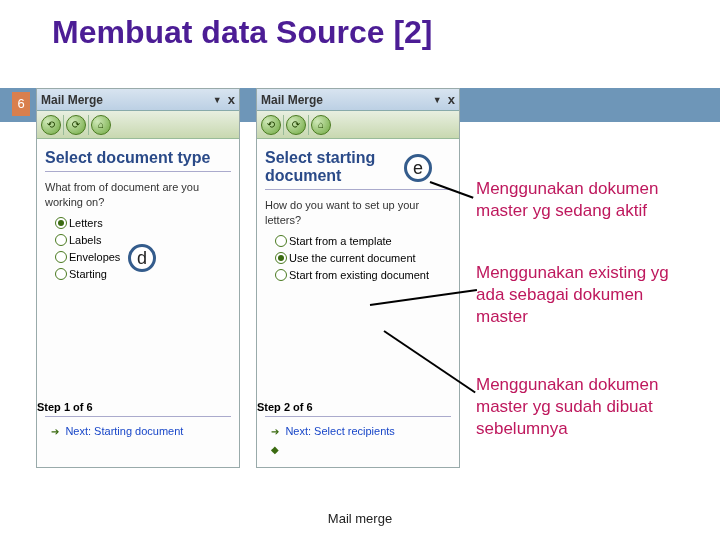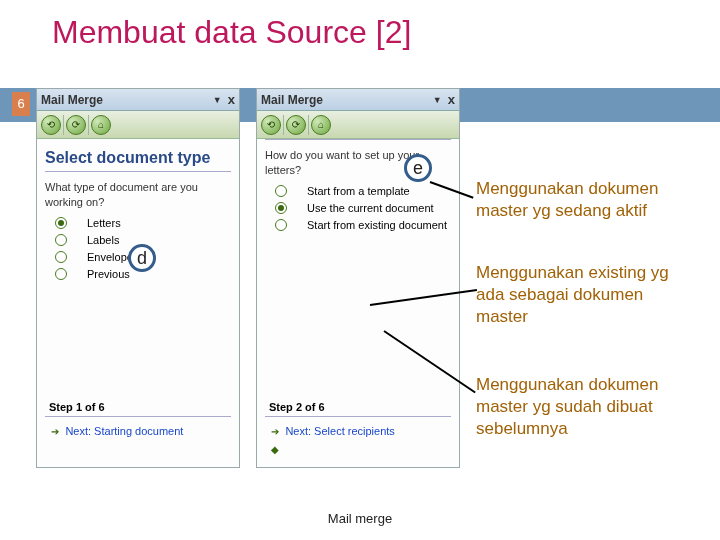--- a/index.html
+++ b/index.html
@@ -1,56 +1,56 @@
 <!DOCTYPE html>
 <html><head>
 <meta charset="utf-8">
 <style>
   * { box-sizing: border-box; margin: 0; padding: 0; }
   body { width: 720px; height: 540px; font-family: Arial, sans-serif; background: #fff; position: relative; }
-  .title { font-size: 32px; font-weight: 400; padding: 14px 0 8px 52px; color: #be185d; }
+  .title { font-size: 32px; font-weight: 700; padding: 14px 0 8px 52px; color: #4c1d95; }
   .hbar { position: absolute; top: 88px; left: 0; width: 720px; height: 34px; background: #6e96b8; }
   .slidenum { position: absolute; top: 92px; left: 12px; width: 18px; height: 24px; background: #d97f4d; color: #fff; font-size: 13px; line-height: 24px; text-align: center; }
 
   .pane { position: absolute; top: 88px; width: 204px; height: 380px; background: #fdfdfd; border: 1px solid #9aa; }
   .pane1 { left: 36px; }
   .pane2 { left: 256px; }
   .pane-hdr { height: 22px; background: linear-gradient(#d8e4f0,#bcd0e4); border-bottom: 1px solid #8aa; display: flex; align-items: center; padding: 0 4px; font-size: 12px; font-weight: bold; color: #333; }
   .pane-hdr .spacer { flex: 1; }
   .tri { font-size: 9px; margin-right: 6px; }
   .xbtn { font-weight: bold; font-size: 13px; }
   .navrow { height: 28px; background: linear-gradient(#e8efe0,#c8d8b0); border-bottom: 1px solid #9b9; display: flex; align-items: center; gap: 2px; padding: 0 4px; }
   .navball { width: 20px; height: 20px; border-radius: 50%; background: radial-gradient(circle at 30% 30%, #cfe8b8, #6fa840); border: 1px solid #4a7a20; display: flex; align-items: center; justify-content: center; font-size: 10px; color: #204000; }
   .navsep { width: 1px; height: 20px; background: #9b9; }
 
   .stitle { font-size: 16px; font-weight: bold; color: #2a4a88; margin: 10px 8px 4px; }
   .rule { margin: 0 8px; height: 1px; background: #aac; }
   .ptext { font-size: 11px; color: #333; margin: 8px 8px 6px; line-height: 1.4; }
-  .optrow { display: flex; align-items: center; gap: 20px; margin: 5px 0 5px 18px; font-size: 11px; }
+  .optrow { display: flex; align-items: center; gap: 2px; margin: 5px 0 5px 18px; font-size: 11px; }
   .optrow .rb { width: 12px; height: 12px; border-radius: 50%; border: 1px solid #4a7a20; background: #fff; position: relative; }
   .optrow .rb.sel::after { content: ""; position: absolute; left: 2px; top: 2px; width: 6px; height: 6px; border-radius: 50%; background: #3a6a10; }
 
-  .step { position: absolute; bottom: 54px; left: 12px; font-size: 11px; font-weight: bold; }
+  .step { position: absolute; bottom: 54px; left: 0; font-size: 11px; font-weight: bold; }
   .rulebot { position: absolute; bottom: 50px; left: 8px; right: 8px; height: 1px; background: #aac; }
   .link { display: flex; align-items: center; gap: 6px; font-size: 11px; color: #1846c8; }
   .linkbox { position: absolute; left: 14px; right: 8px; }
   .l1 { bottom: 30px; }
   .l2 { bottom: 12px; }
   .arrow { font-size: 10px; color: #3a6a10; }
 
   .callout { position: absolute; width: 28px; height: 28px; border: 3px solid #345c8c; border-radius: 50%; background: #fff; display: flex; align-items: center; justify-content: center; font-size: 18px; font-weight: 400; color: #222; }
   .call-d { top: 244px; left: 128px; }
   .call-e { top: 154px; left: 404px; }
 
   .line { position: absolute; background: #000; }
   .ln-e1 { top: 181px; left: 430px; width: 46px; height: 2px; transform: rotate(20deg); transform-origin: left; }
   .ln-e2 { top: 304px; left: 370px; width: 108px; height: 2px; transform: rotate(-8deg); transform-origin: left; }
   .ln-e3 { top: 330px; left: 384px; width: 110px; height: 2px; transform: rotate(34deg); transform-origin: left; }
 
-  .anno { position: absolute; font-size: 17px; color: #a16207; line-height: 1.3; width: 220px; }
+  .anno { position: absolute; font-size: 17px; color: #be185d; line-height: 1.3; width: 220px; }
   .anno1 { top: 178px; left: 476px; }
   .anno2 { top: 262px; left: 476px; }
   .anno3 { top: 374px; left: 476px; }
 
   .footer { position: absolute; bottom: 14px; left: 0; width: 720px; text-align: center; font-size: 13px; color: #222; }
 </style>
 </head>
 <body>
 
 <div class="title">Membuat data Source [2]</div>
@@ -66,36 +66,36 @@
   </div>
   <div class="navrow">
     <div class="navball">⟲</div>
     <div class="navsep"></div>
     <div class="navball">⟳</div>
     <div class="navsep"></div>
     <div class="navball">⌂</div>
   </div>
   <div class="stitle">Select document type</div>
   <div class="rule"></div>
-  <div class="ptext">What type of document are you working on?</div>
+  <div class="ptext">What from of document are you working on?</div>
   <div class="optrow">
       <span class="rb sel"></span>
       <span>Letters</span>
     </div>
   <div class="optrow">
       <span class="rb"></span>
       <span>Labels</span>
     </div>
   <div class="optrow">
       <span class="rb"></span>
       <span>Envelopes</span>
     </div>
   <div class="optrow">
       <span class="rb"></span>
-      <span>Previous</span>
+      <span>Starting</span>
     </div>
   <div class="step">Step 1 of 6</div>
   <div class="rulebot"></div>
   <div class="linkbox l1 link">
       <span class="arrow">➔</span>
       <span>Next: Starting document</span>
     </div>
 </div>
 
 <div class="pane pane2">
@@ -105,20 +105,21 @@
     <span class="tri">▼</span>
     <span class="xbtn">x</span>
   </div>
   <div class="navrow">
     <div class="navball">⟲</div>
     <div class="navsep"></div>
     <div class="navball">⟳</div>
     <div class="navsep"></div>
     <div class="navball">⌂</div>
   </div>
+  <div class="stitle">Select starting document</div>
   <div class="rule"></div>
   <div class="ptext">How do you want to set up your letters?</div>
   <div class="optrow">
       <span class="rb"></span>
       <span>Start from a template</span>
     </div>
   <div class="optrow">
       <span class="rb sel"></span>
       <span>Use the current document</span>
     </div>

